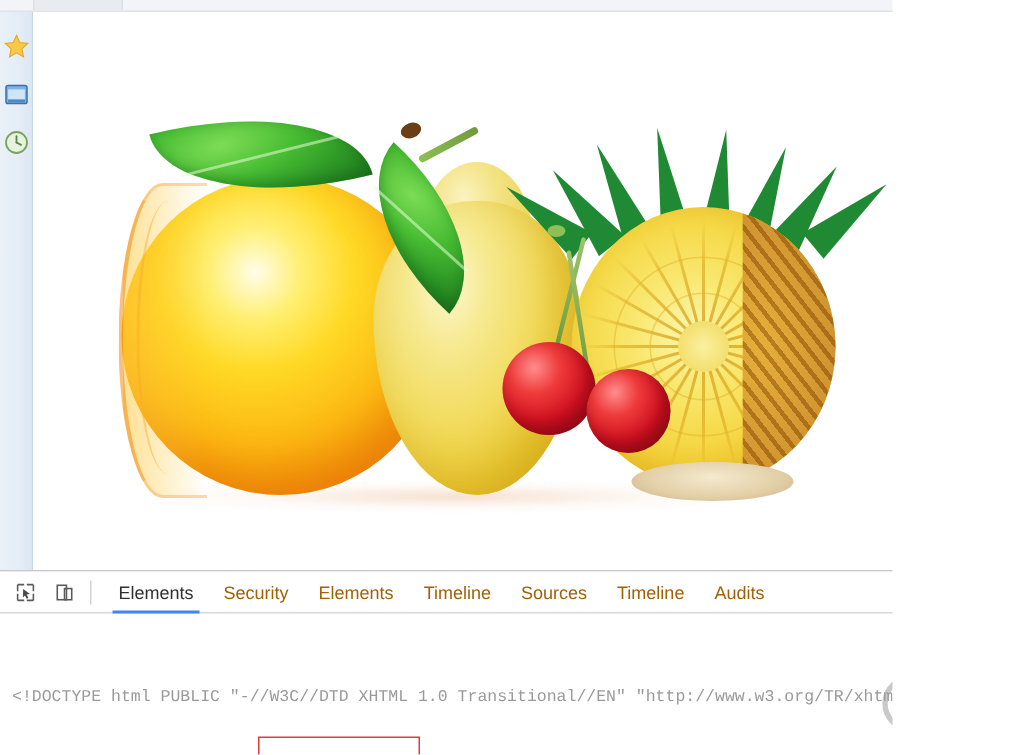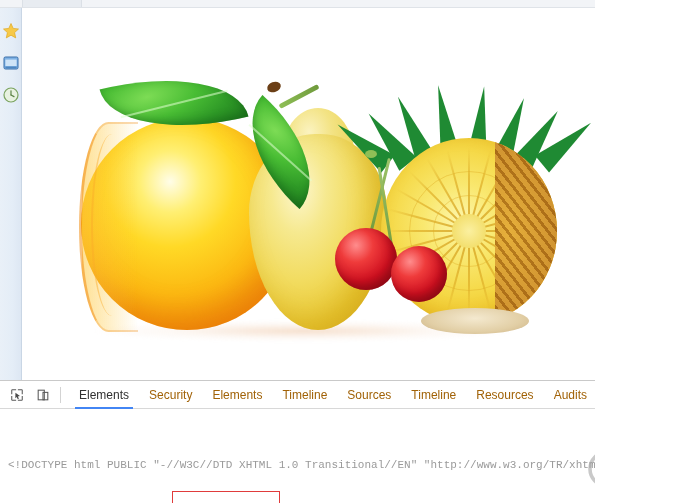--- a/index.html
+++ b/index.html
@@ -532,21 +532,20 @@
       </div>
       <div class="dt-sep"></div>
 
       <div class="dt-tabs">
         <div class="dt-tab active">Elements</div>
         <div class="dt-tab">Security</div>
         <div class="dt-tab">Elements</div>
         <div class="dt-tab">Timeline</div>
         <div class="dt-tab">Sources</div>
         <div class="dt-tab">Timeline</div>
-        <div class="dt-tab">Resources</div>
         <div class="dt-tab">Audits</div>
       </div>
     </div>
 
     <div class="dom-tree">
 
       <div class="dom-line"><span class="doctype">&lt;!DOCTYPE html PUBLIC "-//W3C//DTD XHTML 1.0 Transitional//EN" "http://www.w3.org/TR/xhtml1/D</span></div>
 
       
 

